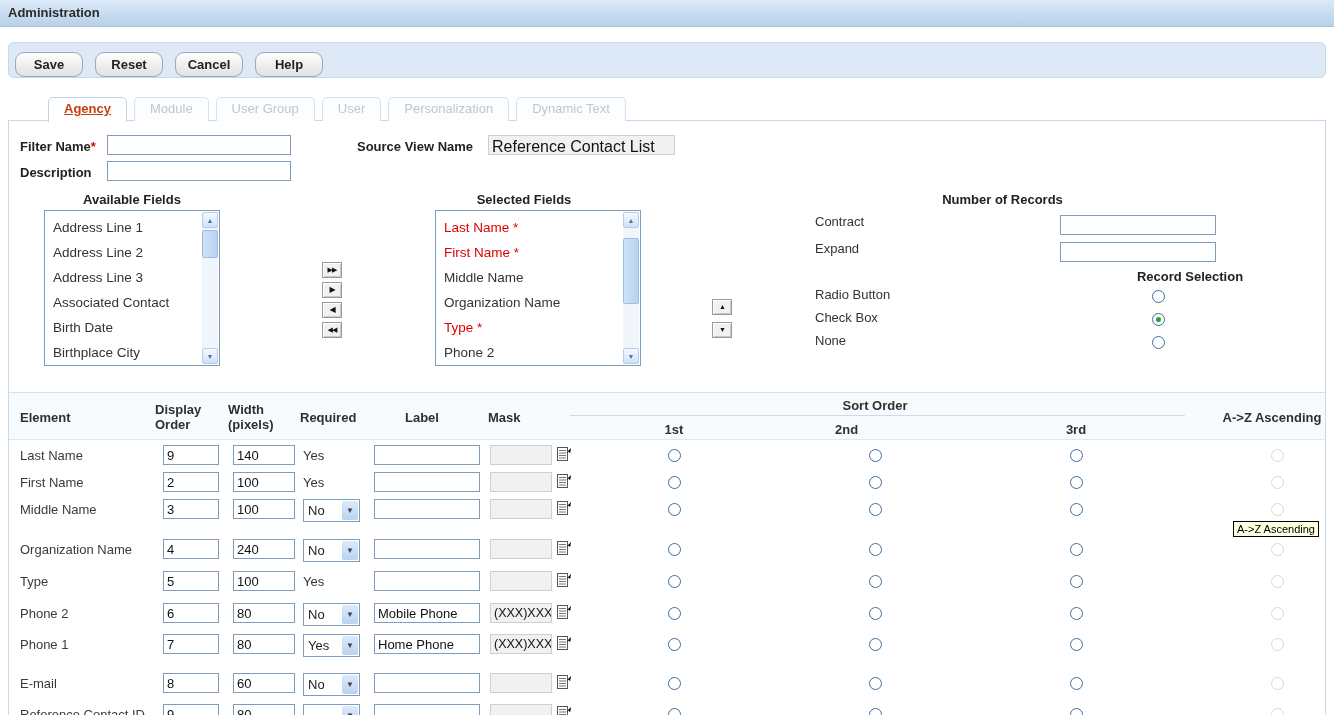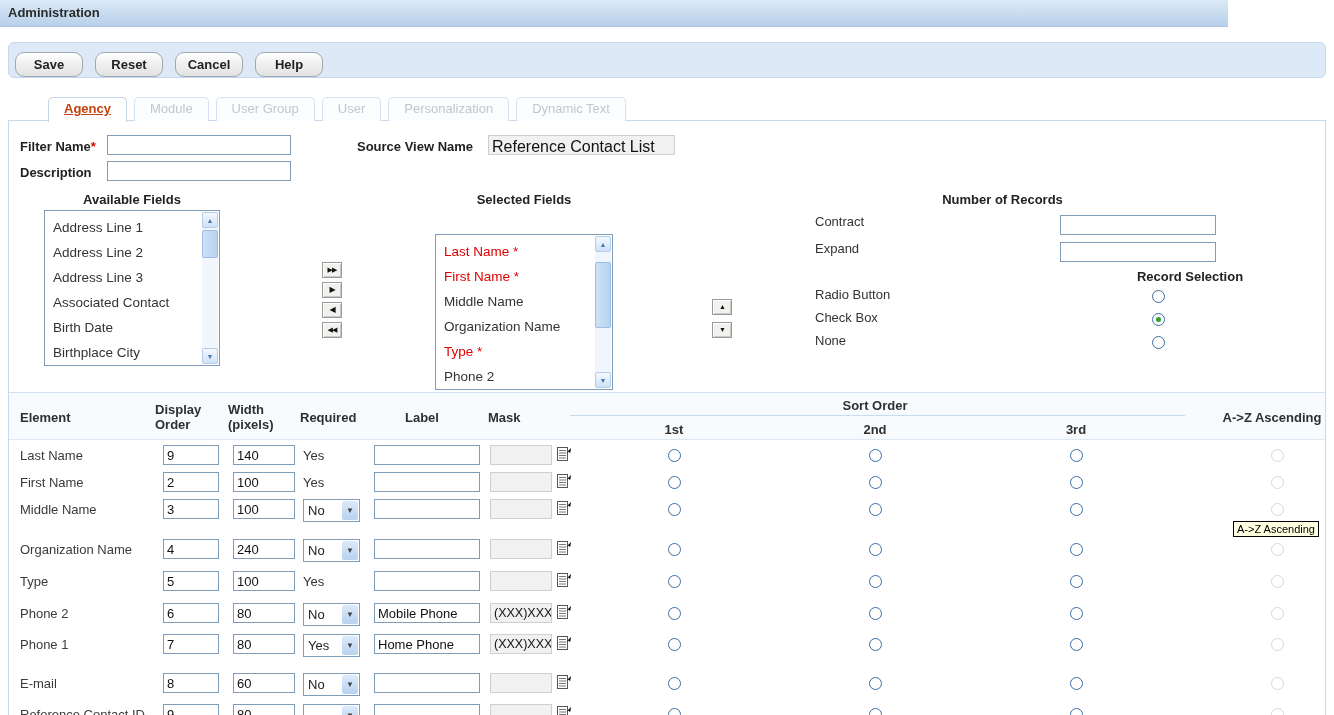--- a/index.html
+++ b/index.html
@@ -1,20 +1,20 @@
 <!DOCTYPE html>
 <html><head>
 <meta charset="utf-8">
 <style>
   * { margin:0; padding:0; box-sizing:border-box; }
   body { background:#fff; font-family:"Liberation Sans", sans-serif; }
   #app { position:relative; width:1334px; height:715px; overflow:hidden; background:#fff; font-size:13px; color:#333; }
 
   
-  .titlebar { position:absolute; left:0; top:0; width:1228px; height:27px;
+  .titlebar { position:absolute; left:0; top:0; width:1334px; height:27px;
     background:linear-gradient(#dce9f7,#b7d0ea); border-bottom:1px solid #aac4de;text-decoration:underline; }
   .titlebar span { position:absolute; left:8px; top:5px; font-weight:bold; font-size:13px; color:#2b2b2b; }
 
   
   .toolbar { position:absolute; left:8px; top:42px; width:1318px; height:36px;
     background:#dde9f6; border:1px solid #c6d9ee; border-radius:6px; }
   .toolbar .btns { position:absolute; left:6px; top:9px; display:flex; gap:12px; }
   .btn { width:68px; height:25px; border:1px solid #9fa9b3; border-radius:9px;
     background:linear-gradient(#ffffff,#efefef 50%,#e2e2e2); font-weight:bold; font-size:13px;
     color:#222; font-family:"Liberation Sans",sans-serif; cursor:pointer; }
@@ -132,21 +132,21 @@
       <div class="ar dn">▼</div>
     </div>
   </div>
 
   <div class="xpbtn" style="left:322px;top:262px;"><span>▶▶</span></div>
   <div class="xpbtn" style="left:322px;top:282px;font-size:8px;"><span>▶</span></div>
   <div class="xpbtn" style="left:322px;top:302px;font-size:8px;"><span>◀</span></div>
   <div class="xpbtn" style="left:322px;top:322px;"><span>◀◀</span></div>
 
   <div class="ltitle" style="left:435px;top:192px;width:178px;">Selected Fields</div>
-  <div class="listbox" style="left:435px;top:210px;width:178px;margin-top:24px;">
+  <div class="listbox" style="left:435px;top:210px;width:206px;">
     <div class="items">
         <div class="list-item req">Last Name *</div>
         <div class="list-item req">First Name *</div>
         <div class="list-item">Middle Name</div>
         <div class="list-item">Organization Name</div>
         <div class="list-item req">Type *</div>
         <div class="list-item">Phone 2</div>
       </div>
     <div class="sb">
       <div class="ar">▲</div>
@@ -175,21 +175,21 @@
   <div class="gband"></div>
   <div class="ghead" style="left:20px;top:410px;">Element</div>
   <div class="ghead" style="left:155px;top:402px;width:62px;">Display Order</div>
   <div class="ghead" style="left:228px;top:402px;width:64px;">Width (pixels)</div>
   <div class="ghead" style="left:300px;top:410px;">Required</div>
   <div class="ghead" style="left:373px;top:410px;margin-left:32px;">Label</div>
   <div class="ghead" style="left:488px;top:410px;">Mask</div>
   <div class="ghead" style="left:775px;top:398px;width:200px;text-align:center;">Sort Order</div>
   <div class="sortline"></div>
   <div class="ghead" style="left:634px;top:422px;width:80px;text-align:center;">1st</div>
-  <div class="ghead" style="left:835px;top:422px;width:80px;text-align:center;">2nd</div>
+  <div class="ghead" style="left:835px;top:422px;width:80px;text-align:left;">2nd</div>
   <div class="ghead" style="left:1036px;top:422px;width:80px;text-align:center;">3rd</div>
   <div class="ghead" style="left:1210px;top:410px;width:124px;text-align:center;">A-&gt;Z Ascending</div>
 
   <div id="grid-rows">
       <div class="grow" style="top: 444px;">
         <span class="cel-el">Last Name</span>
         <input class="tin" value="9" style="left: 163px; top: 1px; width: 56px; position: absolute;">
         <input class="tin" value="140" style="left: 233px; top: 1px; width: 62px; position: absolute;">
         <span class="yes">Yes</span>
         <input class="tin" style="left: 374px; top: 1px; width: 106px; position: absolute;">

